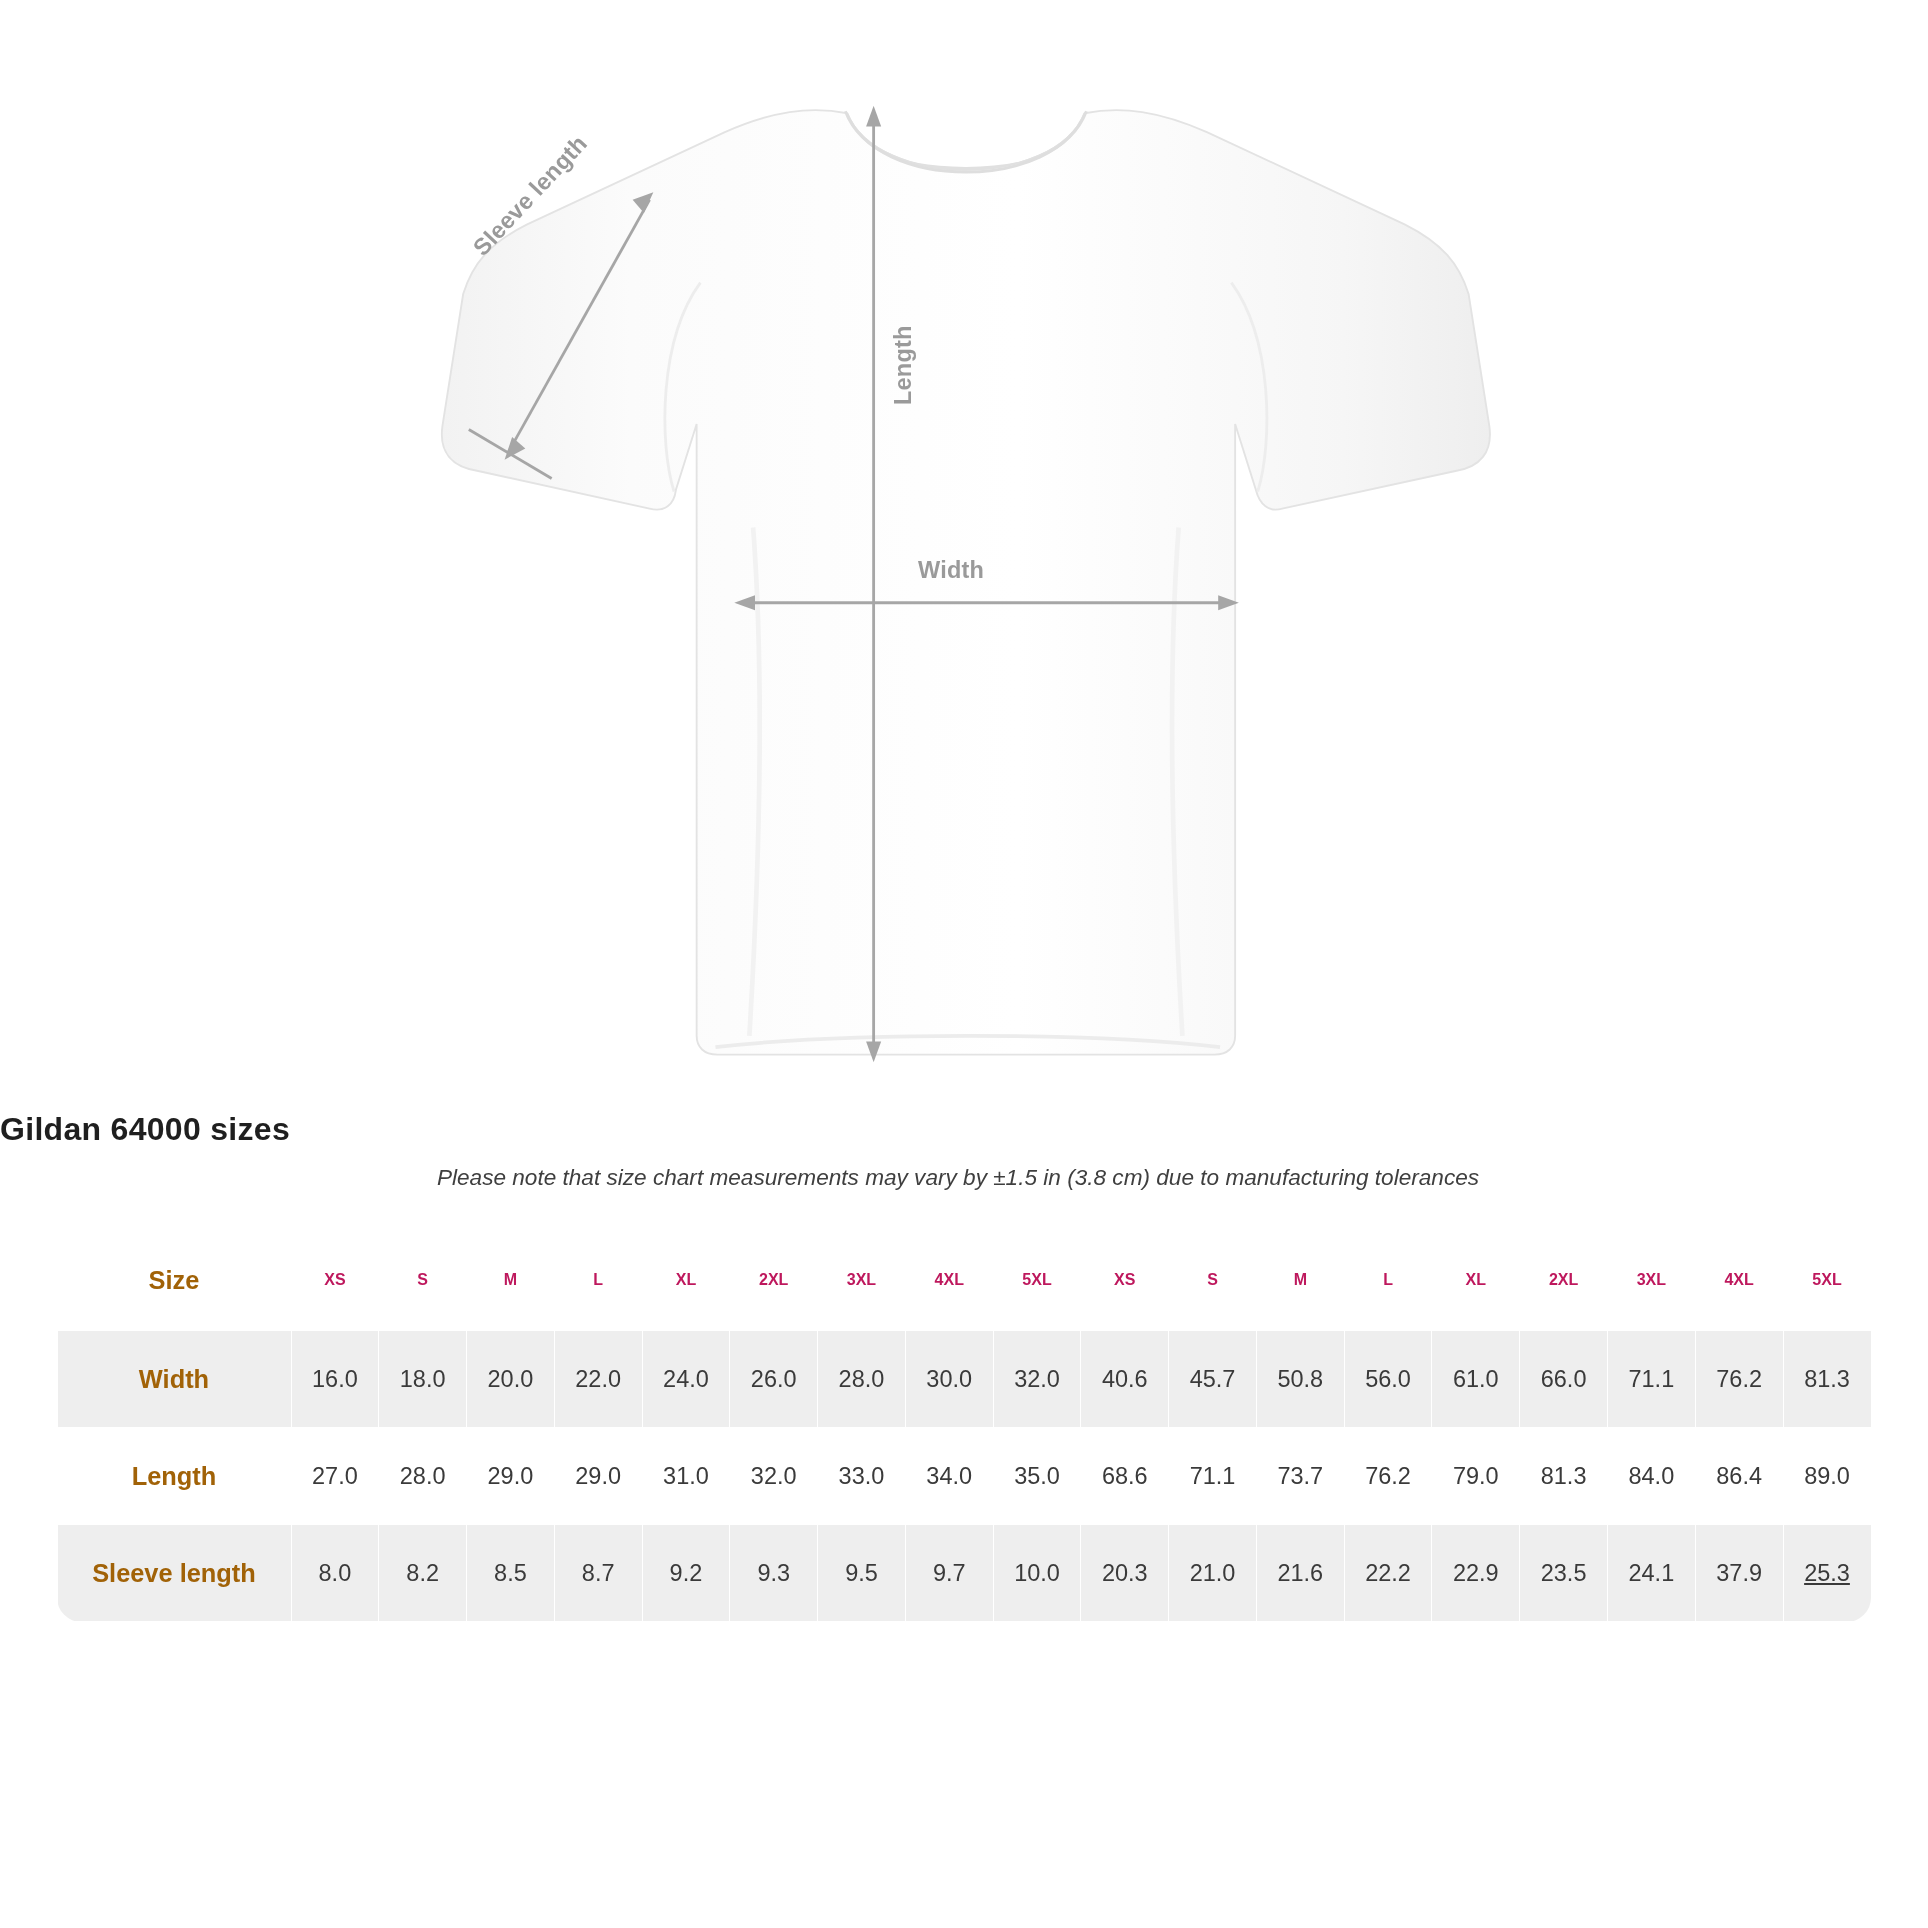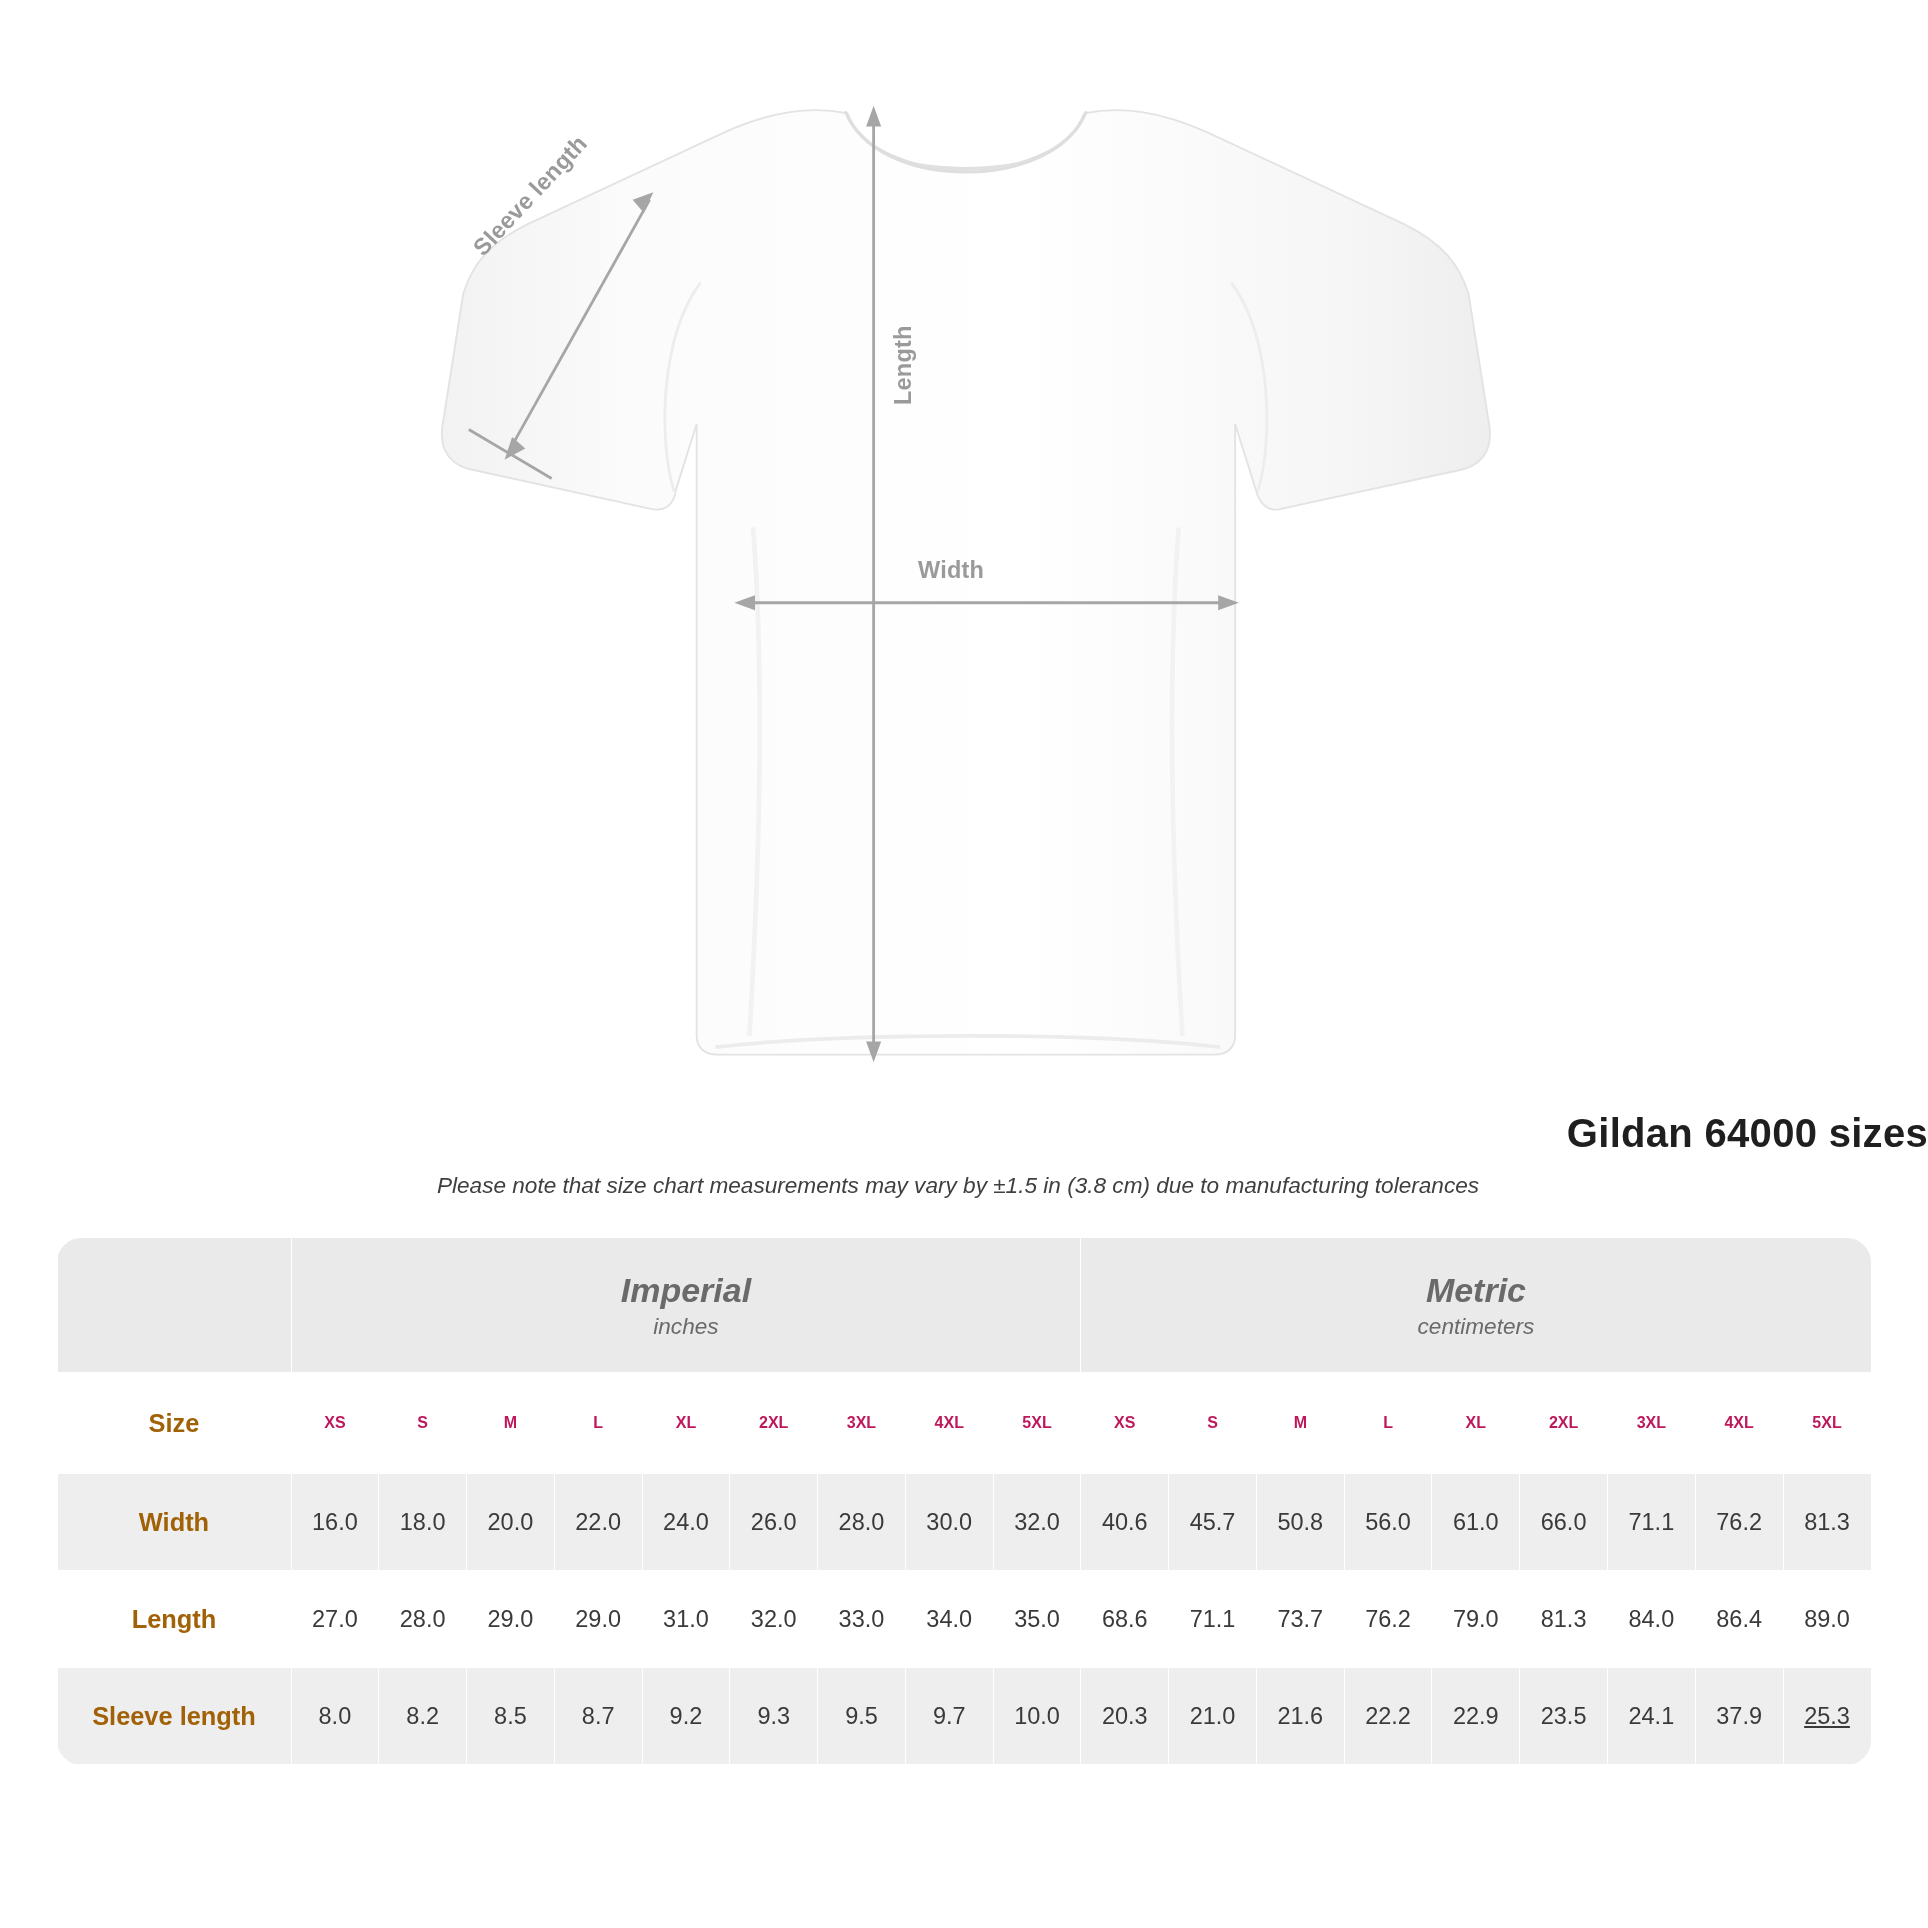--- a/index.html
+++ b/index.html
@@ -48,22 +48,22 @@
     transform-origin: left top;
   }
   .lbl-width {
     left: 918px;
     top: 557px;
     font-size: 23.5px;
   }
 
   
   .chart-title {
-    text-align: right;
-    font-size: 40px;
+    text-align: left;
+    font-size: 32px;
     font-weight: bold;
     color: #1f1f1f;
     margin: 0;
     padding-top: 9.4px;
     letter-spacing: 0.3px;
   }
   .chart-subtitle {
     text-align: center;
     font-size: 22.6px;
     font-style: italic;
@@ -223,31 +223,20 @@
 
 <h1 class="chart-title">Gildan 64000 sizes</h1>
 <p class="chart-subtitle">Please note that size chart measurements may vary by ±1.5 in (3.8 cm) due to manufacturing tolerances</p>
 
 <div class="table-wrap">
   <table class="size-table">
     <colgroup>
       <col class="first-col">
     </colgroup>
     <tbody id="table-body">
-        <tr class="band-head">
-          <td></td>
-          <td colspan="9">
-            <div class="unit-title">Imperial</div>
-            <div class="unit-sub">inches</div>
-          </td>
-          <td colspan="9">
-            <div class="unit-title">Metric</div>
-            <div class="unit-sub">centimeters</div>
-          </td>
-        </tr>
         <tr class="hdr-row">
           <td class="rowlabel">Size</td>
           <td>XS</td>
           <td>S</td>
           <td>M</td>
           <td>L</td>
           <td>XL</td>
           <td>2XL</td>
           <td>3XL</td>
           <td>4XL</td>

